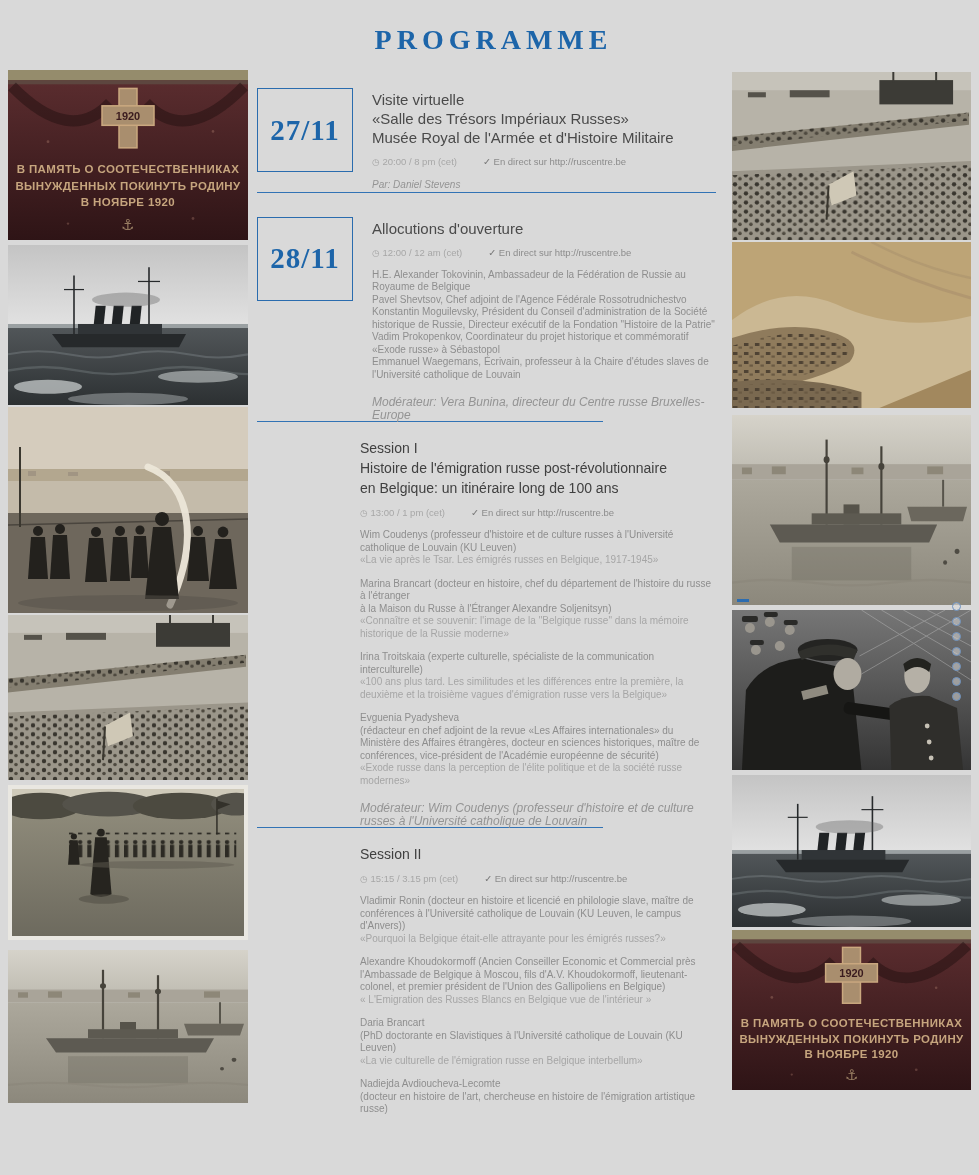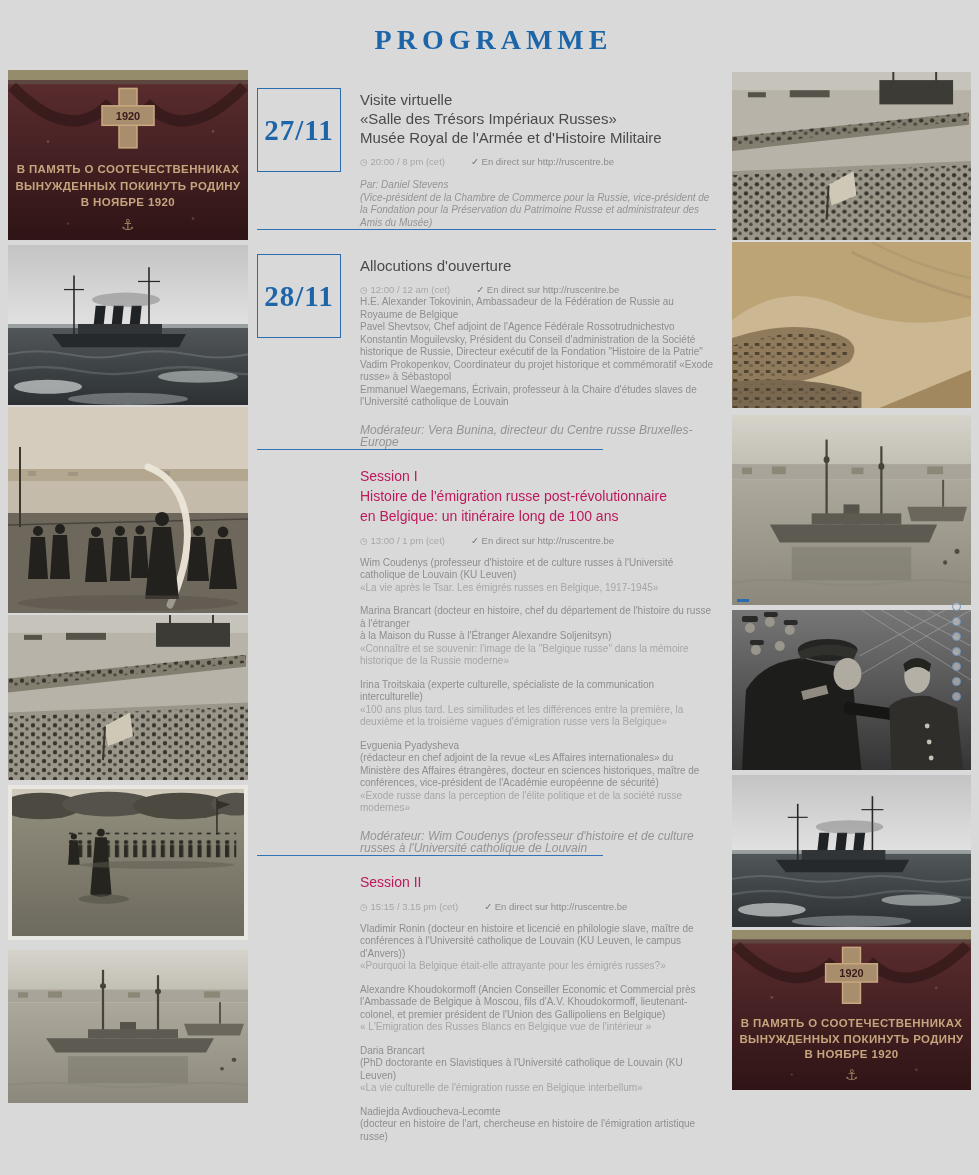--- a/index.html
+++ b/index.html
@@ -18,49 +18,49 @@
   .col{position:absolute;width:240px;}
   .col-left{left:8px;top:70px;}
   .col-right{left:732px;top:72px;width:239px;}
   figure.photo{margin:0;padding:0;display:block;}
   figure.photo svg{display:block;width:100%;}
   .framed svg{box-sizing:border-box;border:4px solid #e9e7e1;}
   
   .center{position:absolute;left:257px;top:88px;width:459px;}
   .row{display:flex;align-items:flex-start;}
   .datebox{
-    width:84px;height:84px;flex:none;margin-right:19px;
+    width:96px;height:84px;flex:none;margin-right:19px;
     border:1px solid #2a6cae;box-sizing:border-box;
     display:flex;align-items:center;justify-content:center;
     font-family:"Liberation Serif","DejaVu Serif",serif;font-weight:bold;
     font-size:29px;letter-spacing:1px;color:#1d65a9;
   }
   .content{flex:1;min-width:0;padding-top:2px;}
   .evt-title{font-size:15px;line-height:19px;color:#4a4a4a;}
-  .session-title{font-size:14px;line-height:20px;color:#be185d;white-space:pre-line;}
+  .session-title{font-size:14px;line-height:20px;color:#404040;white-space:pre-line;}
   .meta{display:flex;gap:26px;margin-top:9px;font-size:9.5px;align-items:baseline;}
   .meta .t{color:#a7a7a7;}
   .meta .clock{color:#a7a7a7;font-family:"DejaVu Sans",sans-serif;font-size:9px;}
   .meta .live{color:#8c8c8c;cursor:pointer;}
   .meta .check{color:#7a7a7a;}
   .body-txt{font-size:10px;line-height:12.5px;color:#8e8e8e;}
   .pre{white-space:pre-line;}
   .quote{color:#a6a6a6;}
   .talk{margin-top:11px;}
   .italic{font-style:italic;color:#949494;font-size:10px;line-height:12.5px;}
   .by{margin-top:12px;}
   .moderator{margin-top:15px;font-style:italic;color:#949494;font-size:12px;line-height:12.5px;white-space:pre-line;}
   hr.sep{border:none;border-top:1px solid #3273b5;margin:0;}
   .sep-full{margin-top:9px;width:459px;}
   .sep-indent{margin-left:103px;width:346px;}
   .sep2{margin-top:13px;}
   .sep3{margin-top:14px;}
   .block2{margin-top:24px;}
   .session{padding-left:103px;margin-top:16px;}
-  .speakers{margin-top:1px;}
+  .speakers{margin-top:11px;}
   
   .dash{position:absolute;left:737px;top:599px;width:12px;height:3px;background:#2b6cb0;}
   .v-dots{position:absolute;left:952px;top:602px;display:flex;flex-direction:column;gap:6px;z-index:6;}
   .v-dots .dot{
     width:7px;height:7px;border-radius:50%;
     border:1.5px solid #6d92c0;background:rgba(217,217,217,.55);
     cursor:pointer;
   }
   .defs-holder{position:absolute;width:0;height:0;overflow:hidden;}
 </style>
@@ -399,21 +399,20 @@
       <div class="evt-title">
         <div>Visite virtuelle</div>
         <div>«Salle des Trésors Impériaux Russes»</div>
         <div>Musée Royal de l'Armée et d'Histoire Militaire</div>
       </div>
       <div class="meta">
         <span class="t"><span class="clock">◷</span> <span>20:00 / 8 pm (cet)</span></span>
         <span class="live"><span class="check">✓</span> <span>En direct sur http://ruscentre.be</span></span>
       </div>
       <div class="italic by">Par: Daniel Stevens</div>
-      <div class="italic pre">(Vice-président de la Chambre de Commerce pour la Russie, vice-président de la Fondation pour la Préservation du Patrimoine Russe et administrateur des Amis du Musée)</div>
     </div>
   </section>
 
   <hr class="sep sep-full">
 
   <section class="row block2">
     <div class="datebox">
         <span>28/11</span>
       </div>
     <div class="content">

